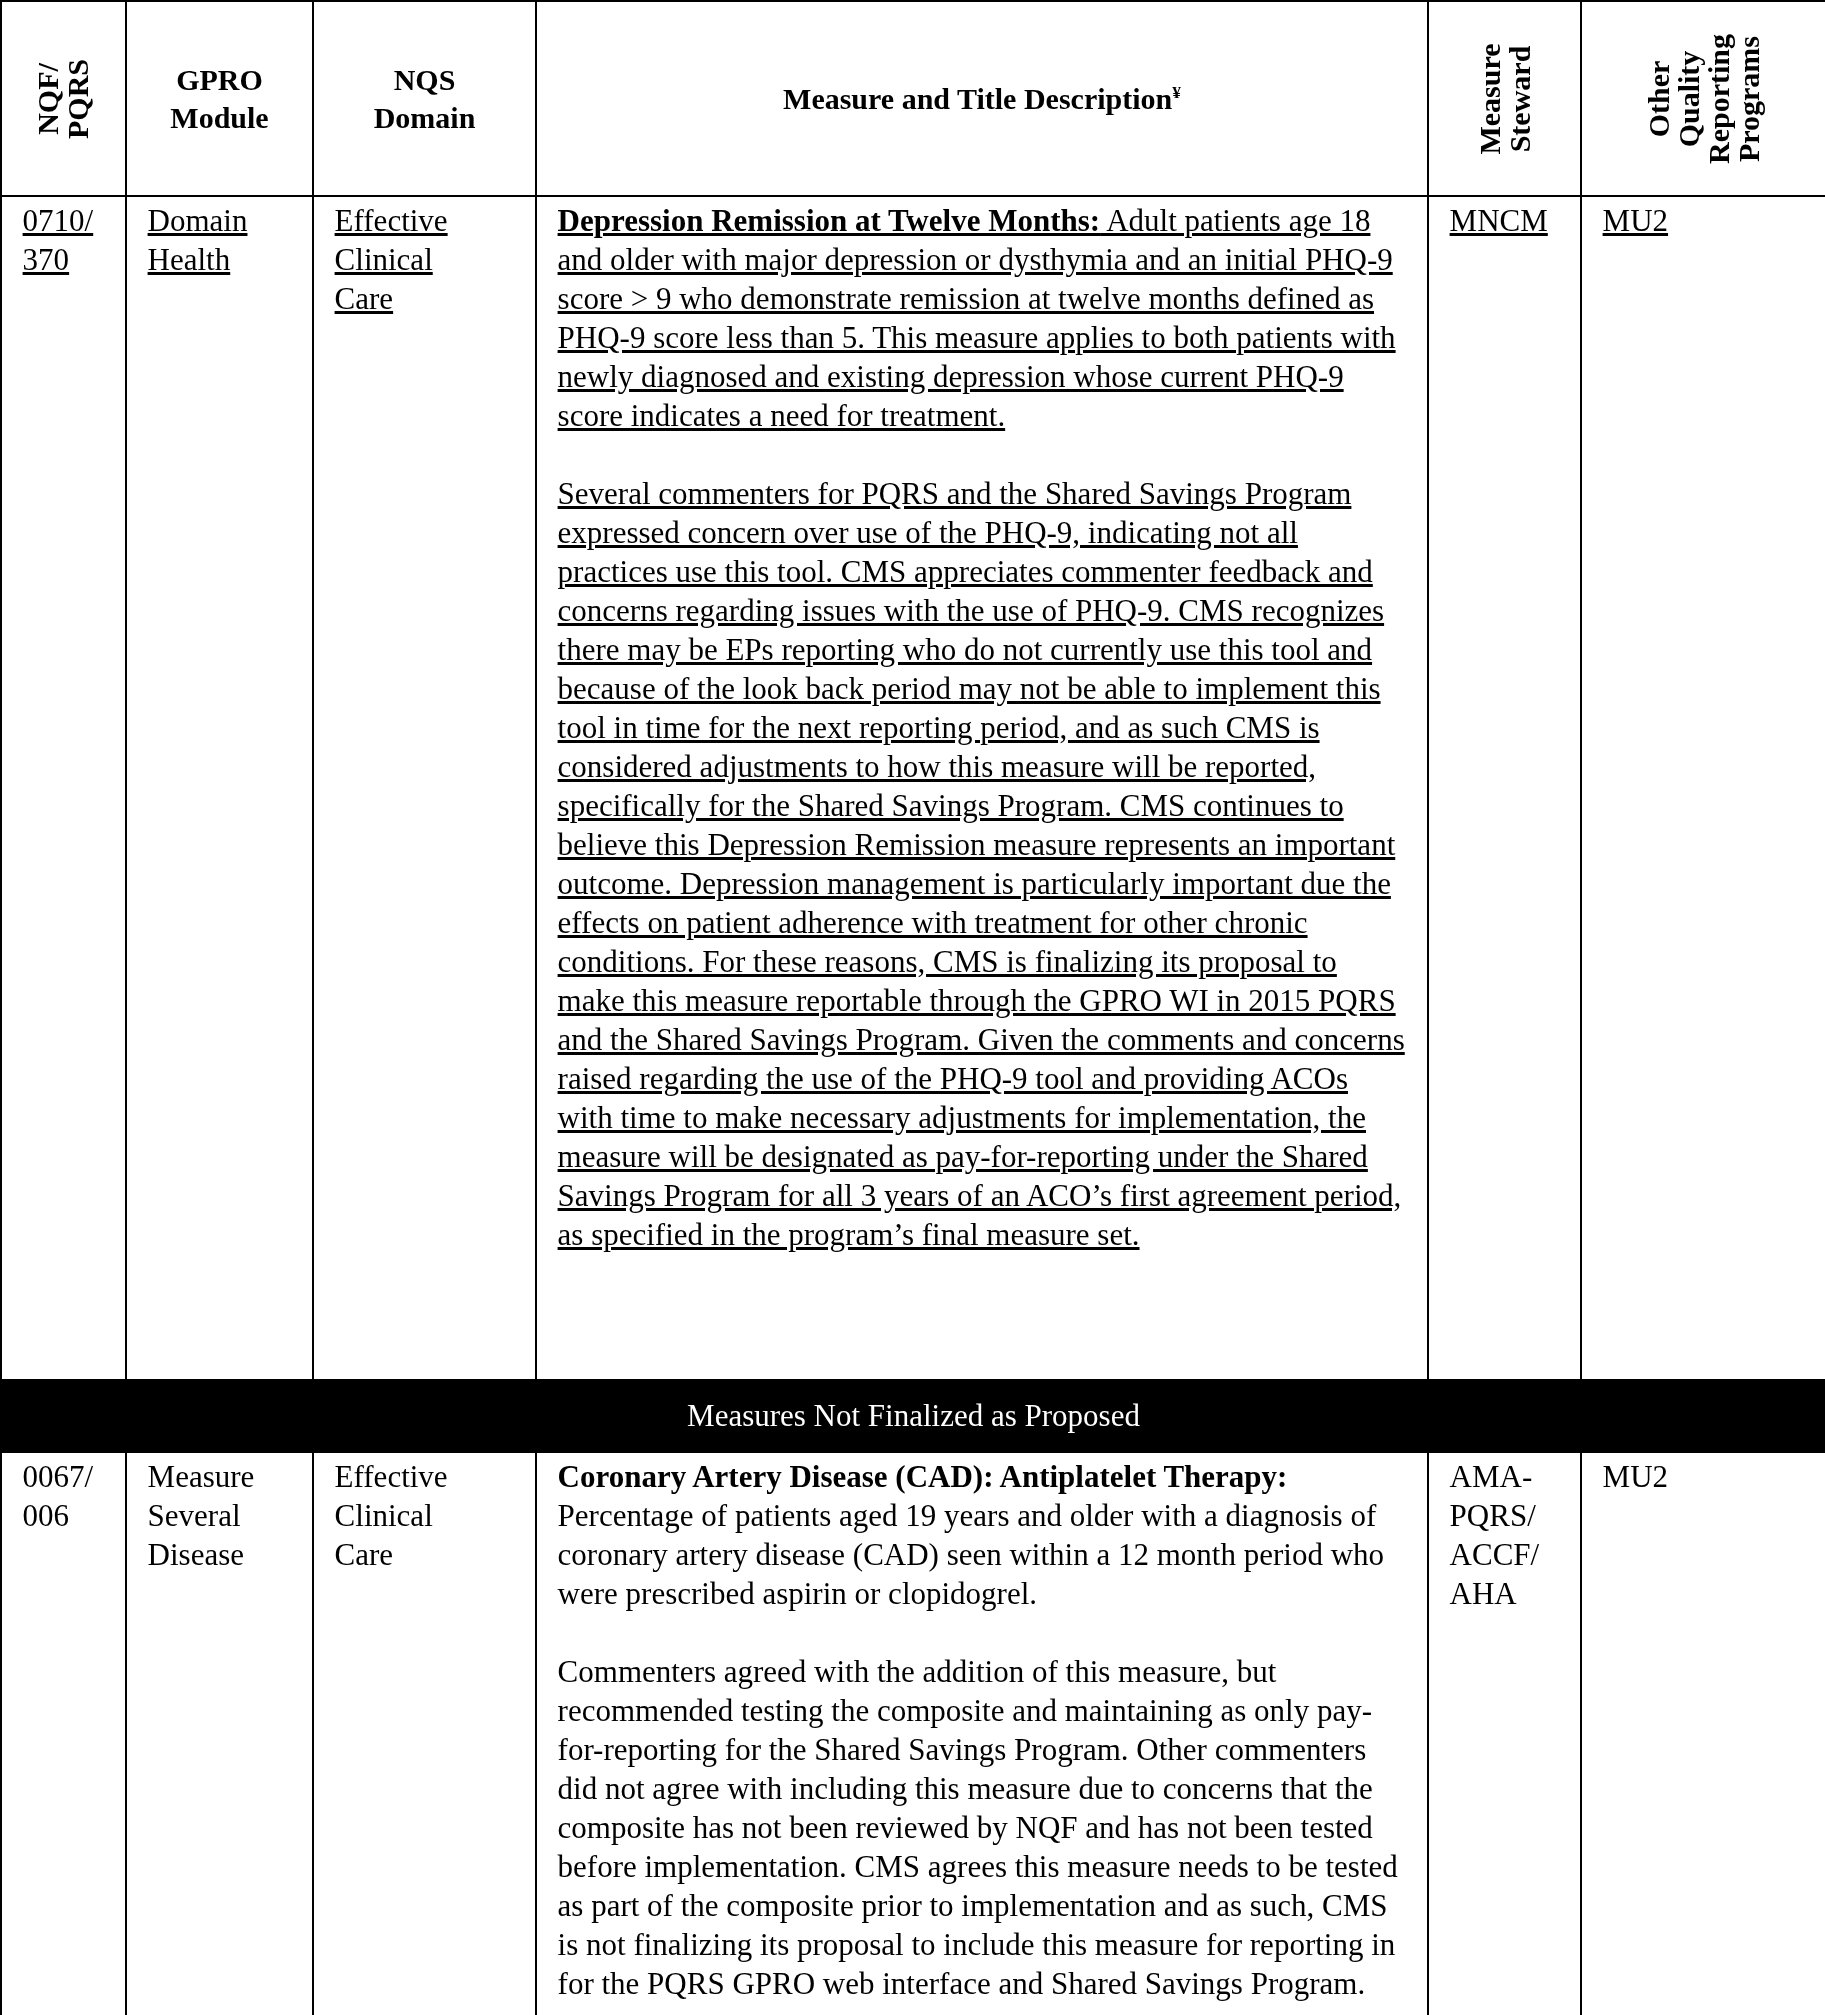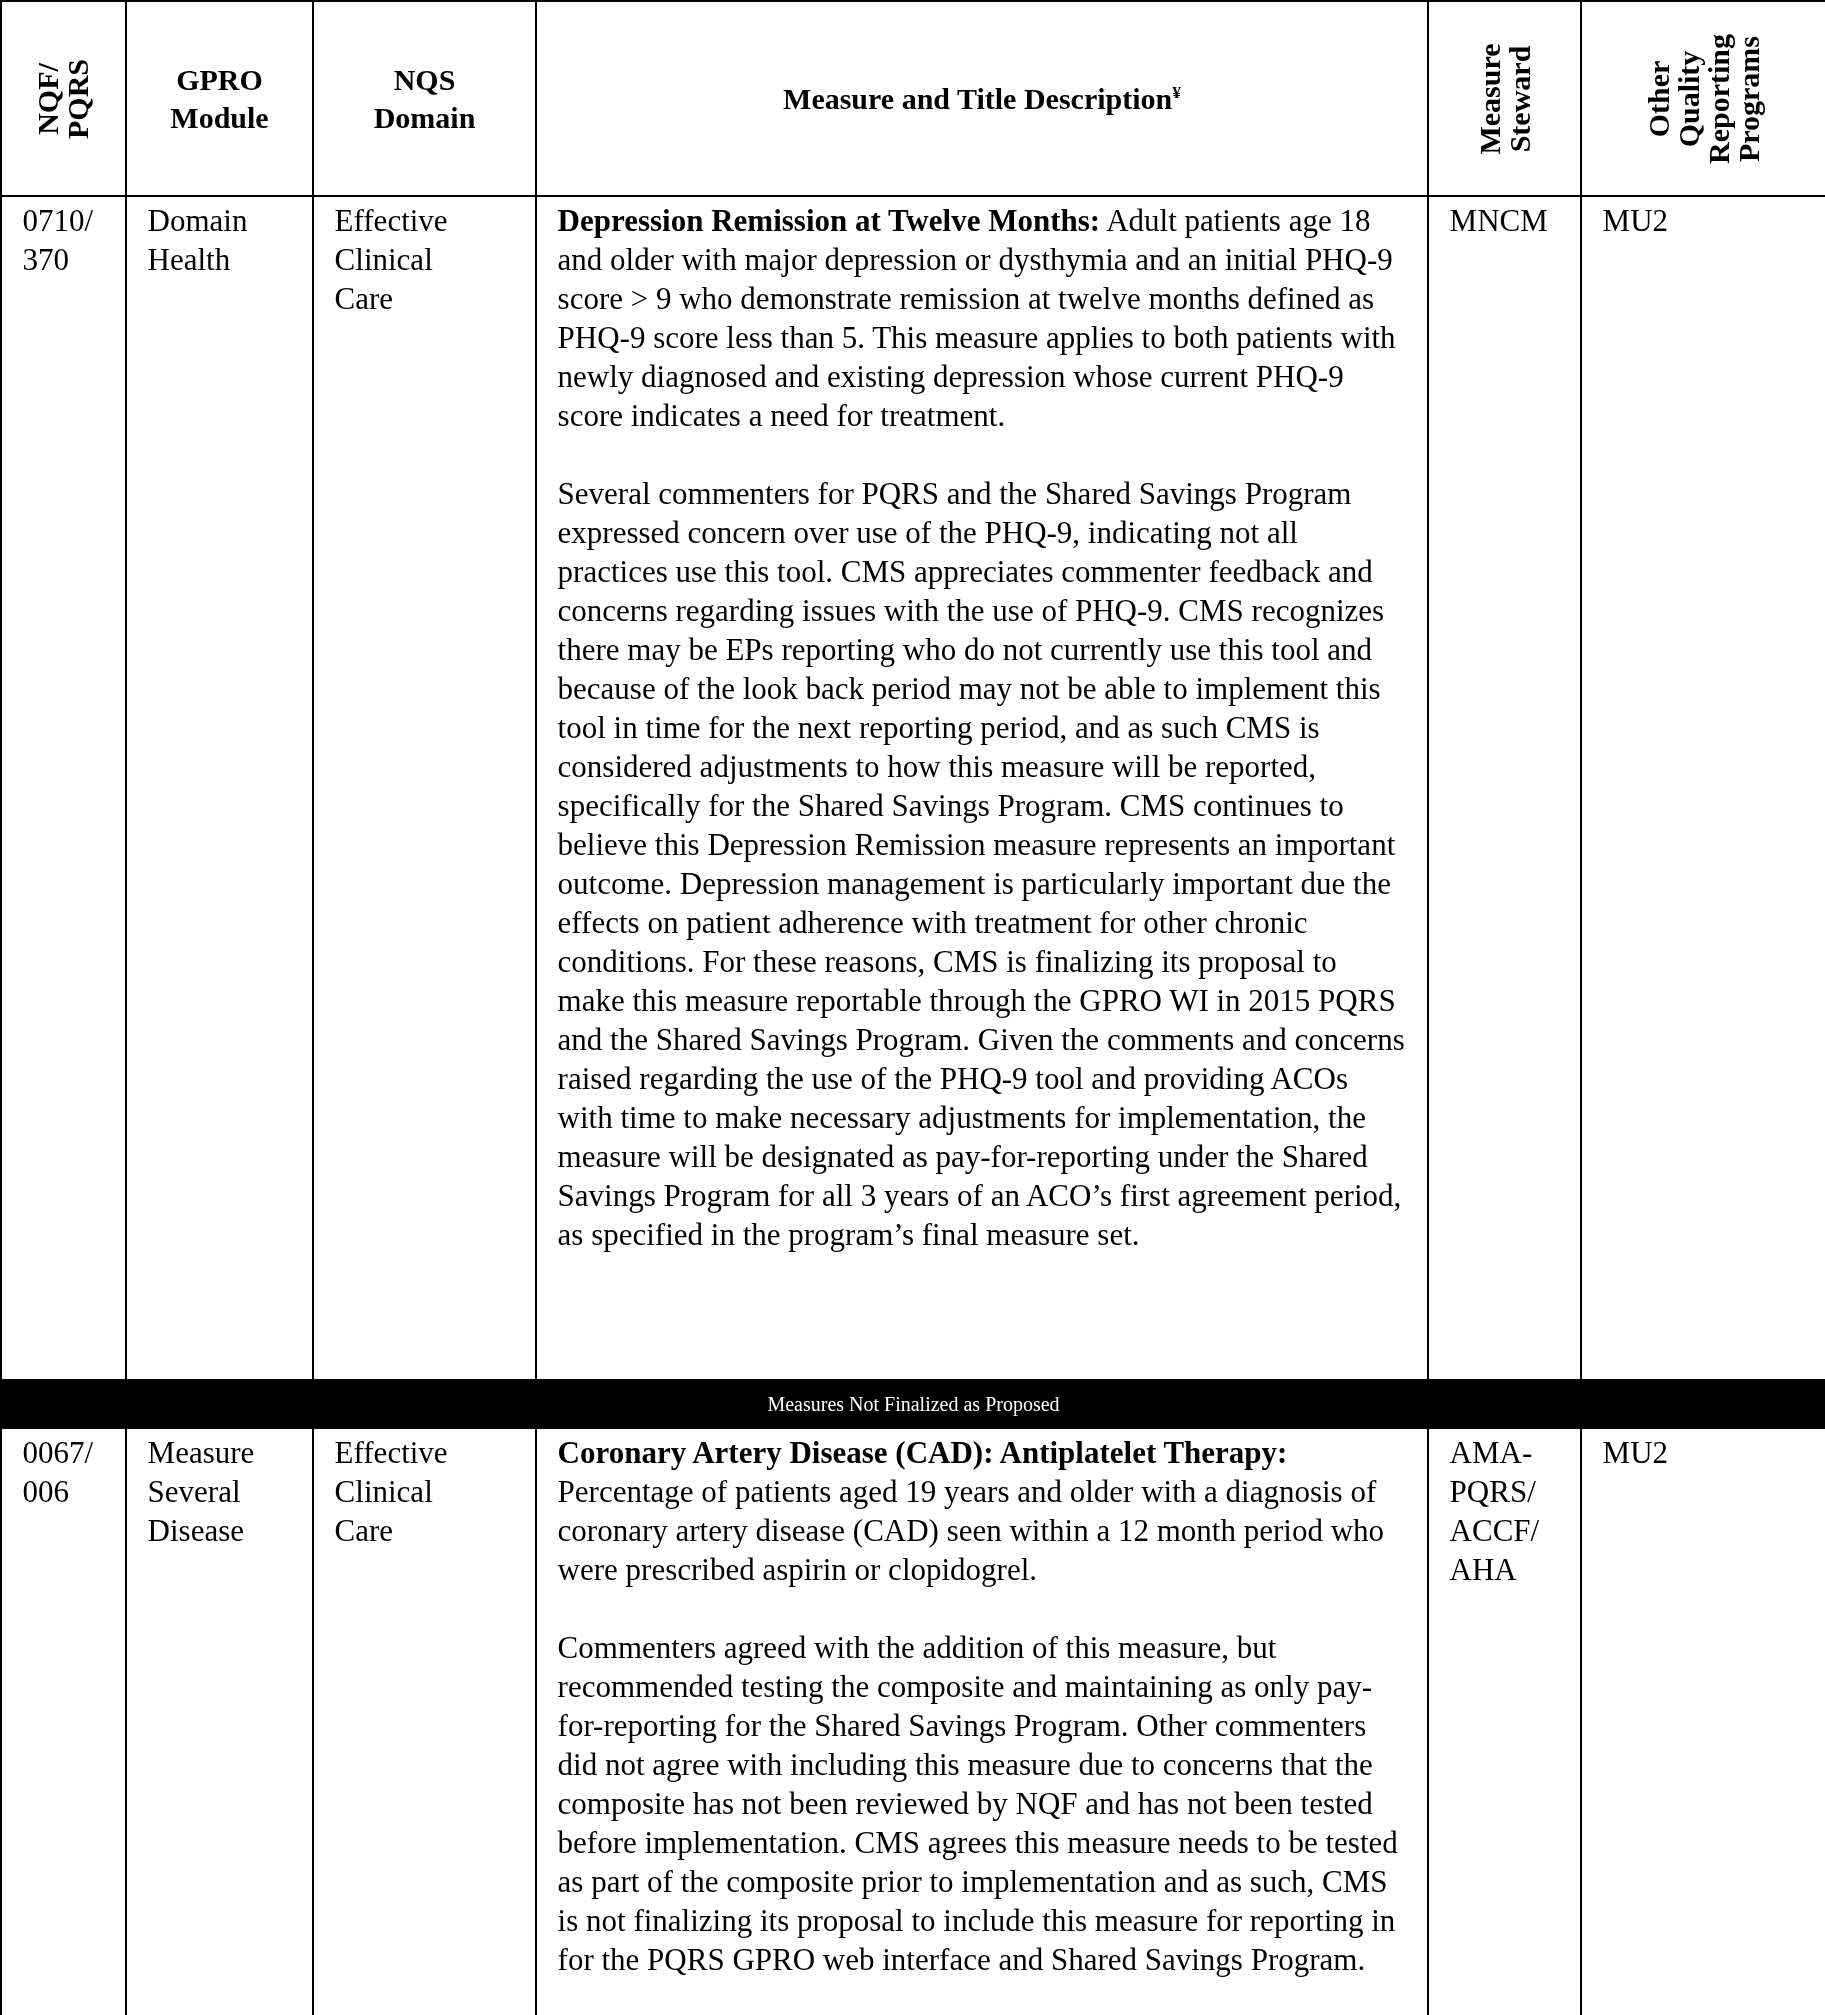--- a/index.html
+++ b/index.html
@@ -12,23 +12,23 @@
   .hdr-row { height: 193px; }
   .h-text { font-size: 30px; line-height: 38px; }
   .rot-wrap { display: flex; align-items: center; justify-content: center; height: 193px; }
   .rot { transform: rotate(-90deg); white-space: nowrap; font-size: 30px; line-height: 30px; text-align: center; }
   .cell { font-size: 31px; line-height: 39px; padding: 3.7px 18.3px 0 20.6px; }
   .cell-narrow { padding-left: 20.6px; padding-right: 4.6px; }
   .desc p { margin: 0; }
   .desc p + p { margin-top: 39px; }
   .desc b { font-weight: bold; }
   .sup { font-size: 17.4px; vertical-align: super; line-height: 0; }
-  .bar td { background: #000; color: #fff; text-align: center; font-size: 20px;
-            line-height: 38px; height: 38px; vertical-align: middle; padding: 4px; }
-  .row1 { height: 1184px; }
+  .bar td { background: #000; color: #fff; text-align: center; font-size: 31px;
+            line-height: 38px; height: 38px; vertical-align: middle; padding: 16px; }
+  .row1 { height: 1184px; text-decoration: underline; }
   .row2 { height: 594px; margin-left: 16px; }
 </style>
 </head>
 <body>
 
 <table>
   <colgroup>
     <col style="width:125px">
     <col style="width:187px">
     <col style="width:223px">

